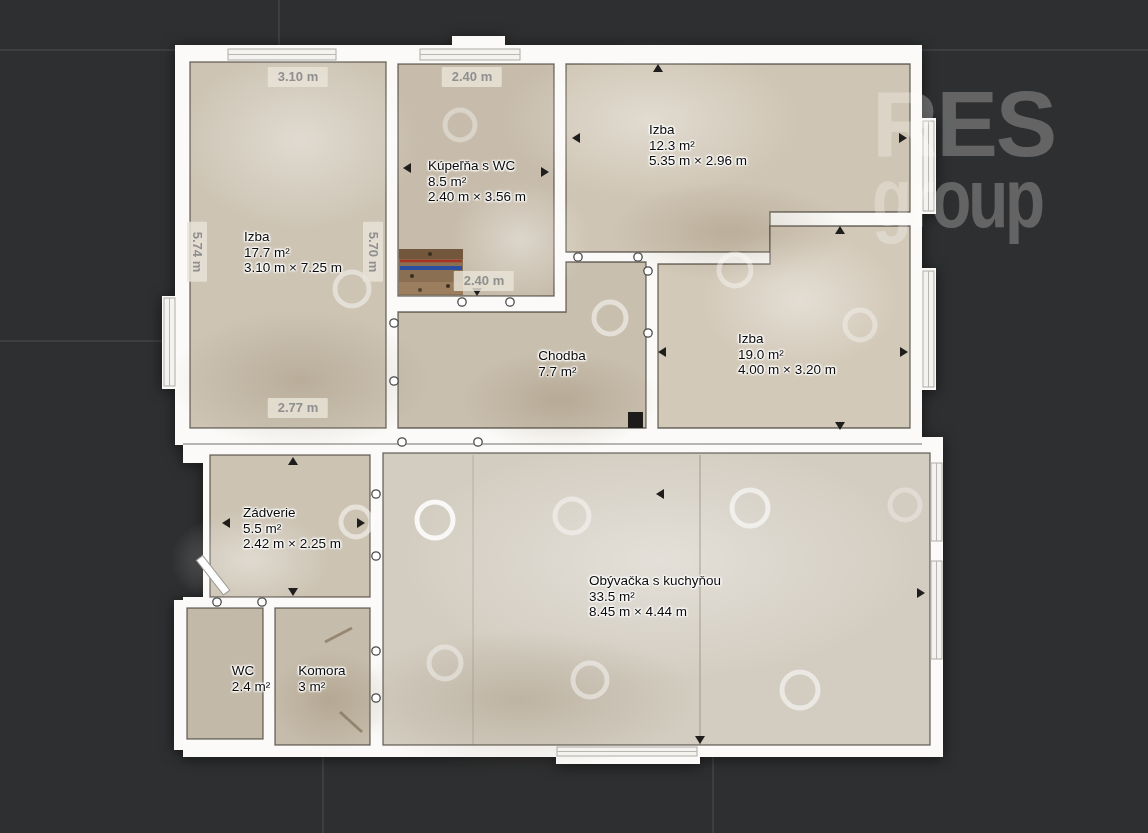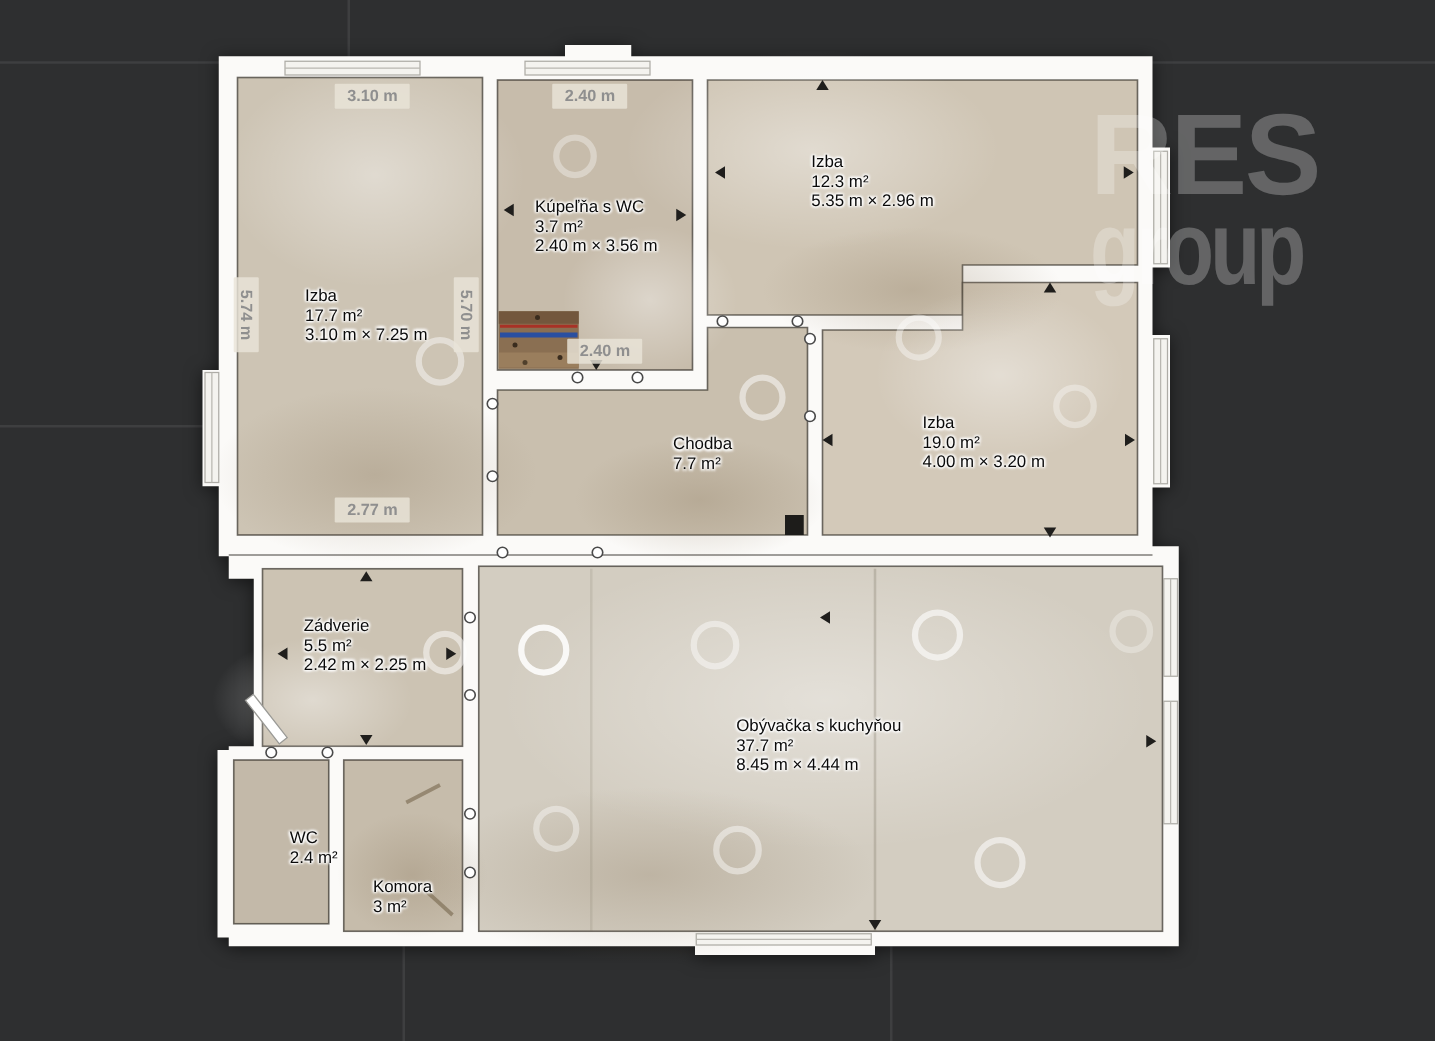--- a/index.html
+++ b/index.html
@@ -203,52 +203,52 @@
   </g>
 </svg>
 
 <div class="room-label" style="left:293px;top:252px;">
   <div>Izba</div>
   <div>17.7 m²</div>
   <div>3.10 m × 7.25 m</div>
 </div>
 <div class="room-label" style="left:477px;top:181px;">
   <div>Kúpeľňa s WC</div>
-  <div>3.7 m²</div>
+  <div>8.5 m²</div>
   <div>2.40 m × 3.56 m</div>
 </div>
 <div class="room-label" style="left:698px;top:145px;">
   <div>Izba</div>
   <div>12.3 m²</div>
   <div>5.35 m × 2.96 m</div>
 </div>
 <div class="room-label" style="left:787px;top:354px;">
   <div>Izba</div>
   <div>19.0 m²</div>
   <div>4.00 m × 3.20 m</div>
 </div>
 <div class="room-label" style="left:562px;top:363px;">
   <div>Chodba</div>
   <div>7.7 m²</div>
 </div>
-<div class="room-label" style="left:292px;top:516px;">
+<div class="room-label" style="left:292px;top:528px;">
   <div>Zádverie</div>
   <div>5.5 m²</div>
   <div>2.42 m × 2.25 m</div>
 </div>
 <div class="room-label" style="left:655px;top:596px;">
   <div>Obývačka s kuchyňou</div>
-  <div>37.7 m²</div>
+  <div>33.5 m²</div>
   <div>8.45 m × 4.44 m</div>
 </div>
 <div class="room-label" style="left:227px;top:678px;margin-left:24px;">
   <div>WC</div>
   <div>2.4 m²</div>
 </div>
-<div class="room-label" style="left:322px;top:678px;margin-top:39px;">
+<div class="room-label" style="left:322px;top:678px;">
   <div>Komora</div>
   <div>3 m²</div>
 </div>
 
 <div class="dim" style="left:298px;top:77px;">3.10 m</div>
 <div class="dim" style="left:472px;top:77px;">2.40 m</div>
 <div class="dim v" style="left:197px;top:252px;">5.74 m</div>
 <div class="dim v" style="left:373px;top:252px;">5.70 m</div>
 <div class="dim" style="left:298px;top:408px;">2.77 m</div>
 <div class="dim" style="left:484px;top:281px;">2.40 m</div>

